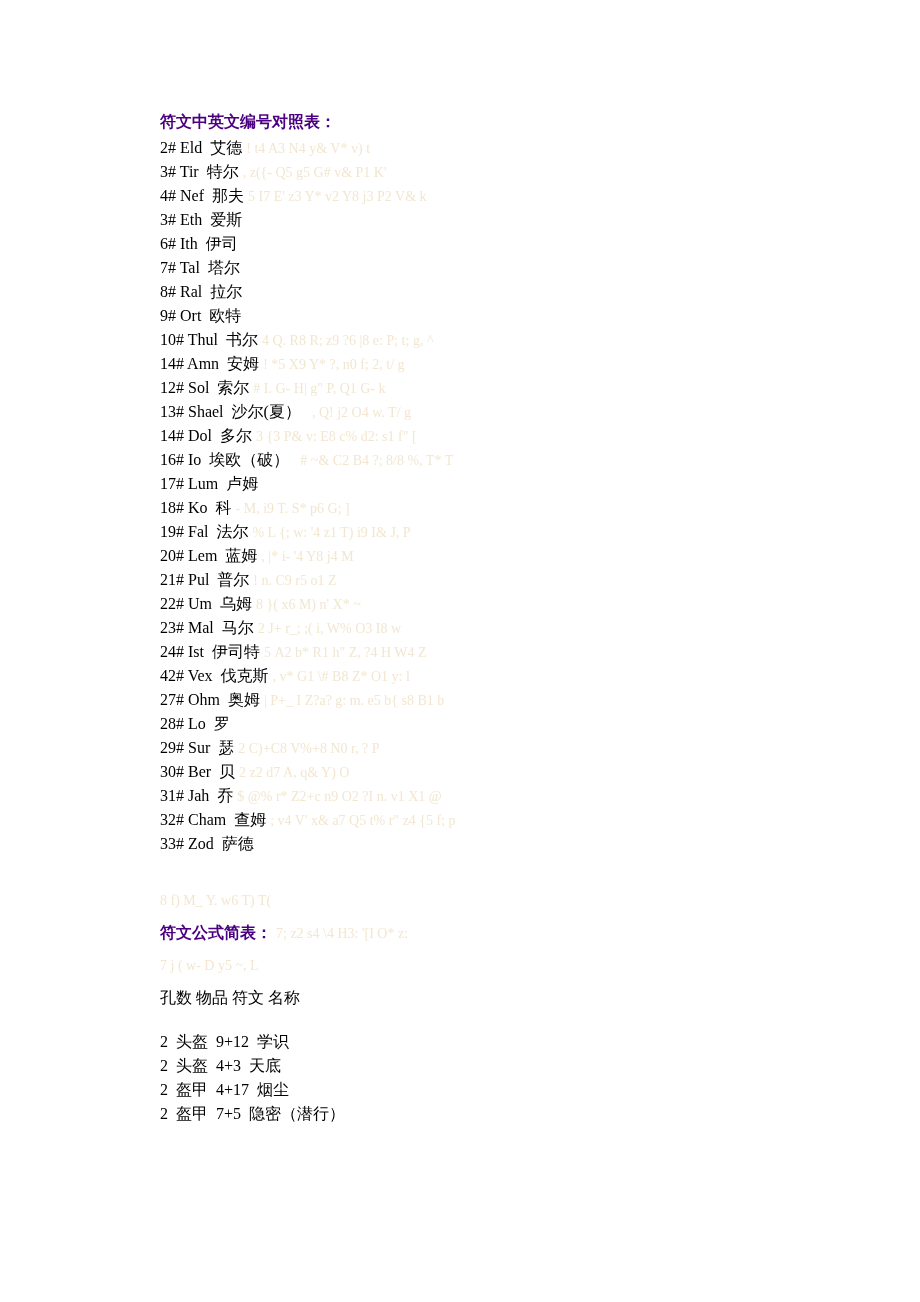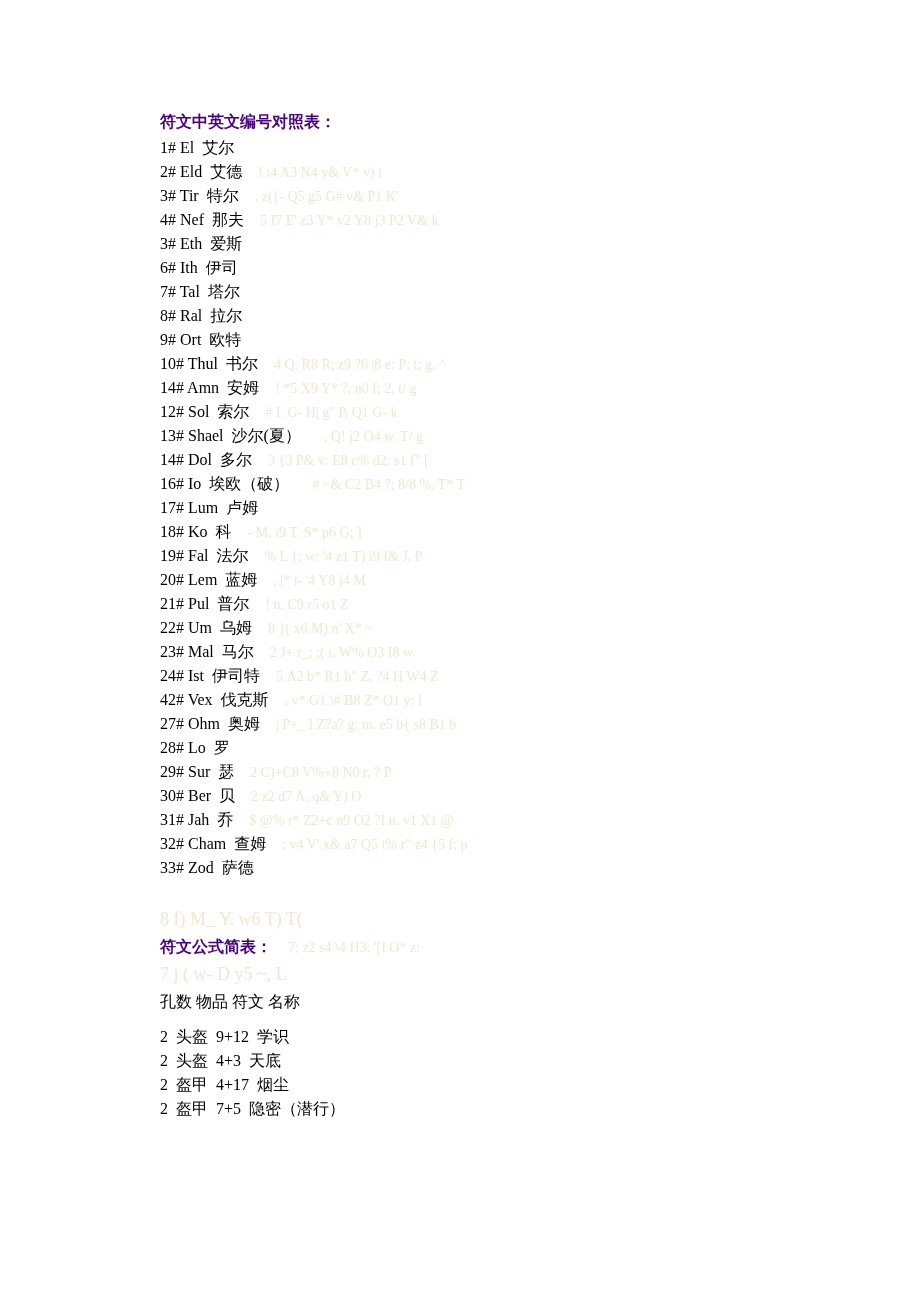--- a/index.html
+++ b/index.html
@@ -18,45 +18,44 @@
     font-weight: bold;
     margin-bottom: 2px;
   }
   .rune-line {
     color: #000;
     white-space: pre;
   }
   .watermark {
     color: #f2e6d0;
     font-size: 14px;
-    padding-left: 16px;
+    padding-left: 4px;
   }
   .spacer {
     height: 24px;
   }
   .faint-line {
     color: #f2e6d0;
-    font-size: 18px;
-    margin: 2px 0;
+    font-size: 14px;
+    margin: 10px 0;
   }
   .formula-header {
     margin-top: 2px;
-    margin-bottom: 11px;
+    margin-bottom: 20px;
   }
   .formula-row {
     white-space: pre;
   }
 </style>
 </head>
 <body>
 
 <div class="section-title">符文中英文编号对照表：</div>
 
 <div id="rune-list">
-    <div class="rune-line"><span>1# El  艾尔</span></div>
     <div class="rune-line"><span>2# Eld  艾德</span><span class="watermark">! t4 A3 N4 y&amp; V* v) t</span></div>
     <div class="rune-line"><span>3# Tir  特尔</span><span class="watermark">, z({- Q5 g5 G# v&amp; P1 K'</span></div>
     <div class="rune-line"><span>4# Nef  那夫</span><span class="watermark">5 I7 E' z3 Y* v2 Y8 j3 P2 V&amp; k</span></div>
     <div class="rune-line"><span>3# Eth  爱斯</span></div>
     <div class="rune-line"><span>6# Ith  伊司</span></div>
     <div class="rune-line"><span>7# Tal  塔尔</span></div>
     <div class="rune-line"><span>8# Ral  拉尔</span></div>
     <div class="rune-line"><span>9# Ort  欧特</span></div>
     <div class="rune-line"><span>10# Thul  书尔</span><span class="watermark">4 Q. R8 R; z9 ?6 |8 e: P; t; g, ^</span></div>
     <div class="rune-line"><span>14# Amn  安姆</span><span class="watermark">! *5 X9 Y* ?, n0 f; 2, t/ g</span></div>

